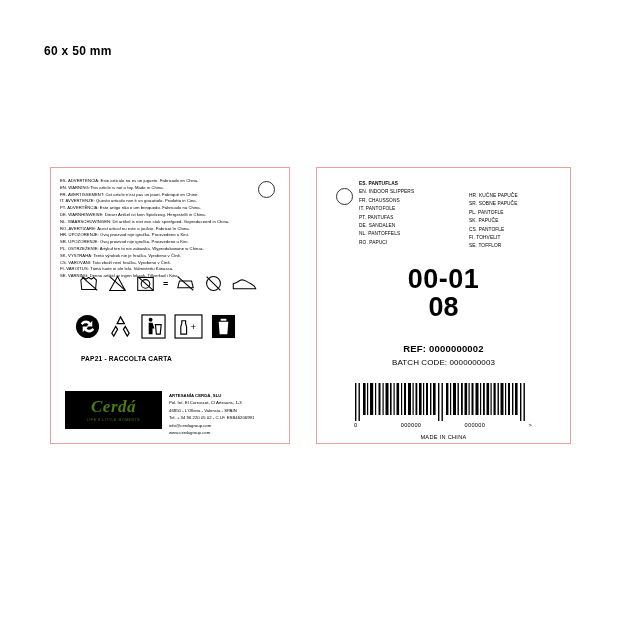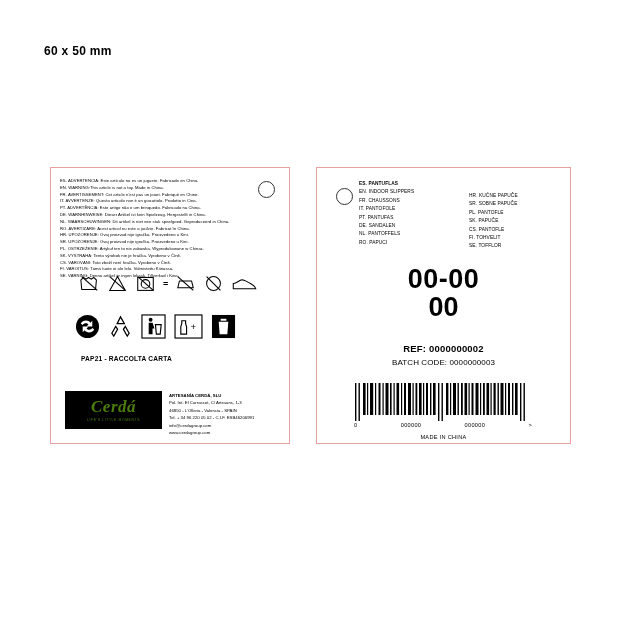--- a/index.html
+++ b/index.html
@@ -340,22 +340,22 @@
   <div class="prod-col2">
     <div>HR. KUĆNE PAPUČE</div>
     <div>SR. SOBNE PAPUČE</div>
     <div>PL. PANTOFLE</div>
     <div>SK. PAPUČE</div>
     <div>CS. PANTOFLE</div>
     <div>FI. TOHVELIT</div>
     <div>SE. TOFFLOR</div>
   </div>
 
-  <div class="size-main">00-00</div>
-  <div class="size-sub">00</div>
+  <div class="size-main">00-01</div>
+  <div class="size-sub">08</div>
 
   <div class="ref-line">REF: 0000000002</div>
   <div class="batch-line">BATCH CODE: 0000000003</div>
 
   <div class="barcode-wrap">
     <svg class="barcode" viewBox="0 0 180 38" preserveAspectRatio="none">
       <g fill="#000">
         <rect x="2" y="0" width="1.4" height="38"></rect>
           <rect x="5.5" y="0" width="1.4" height="38"></rect>
         <rect x="10" y="0" width="2.6" height="32"></rect>

